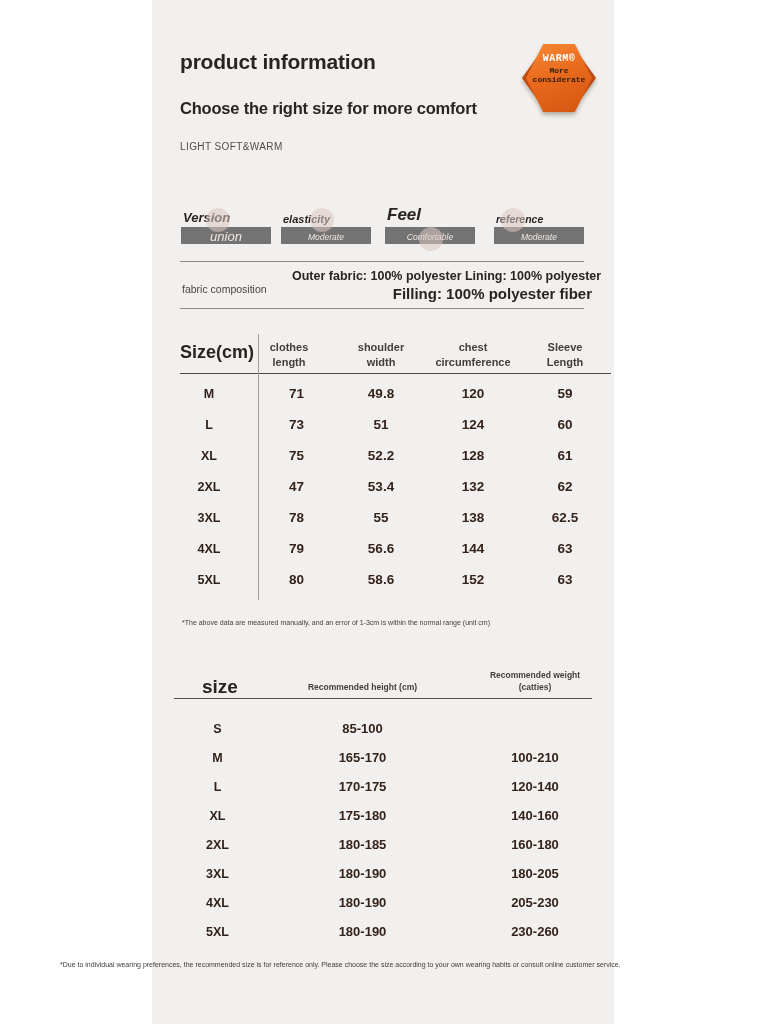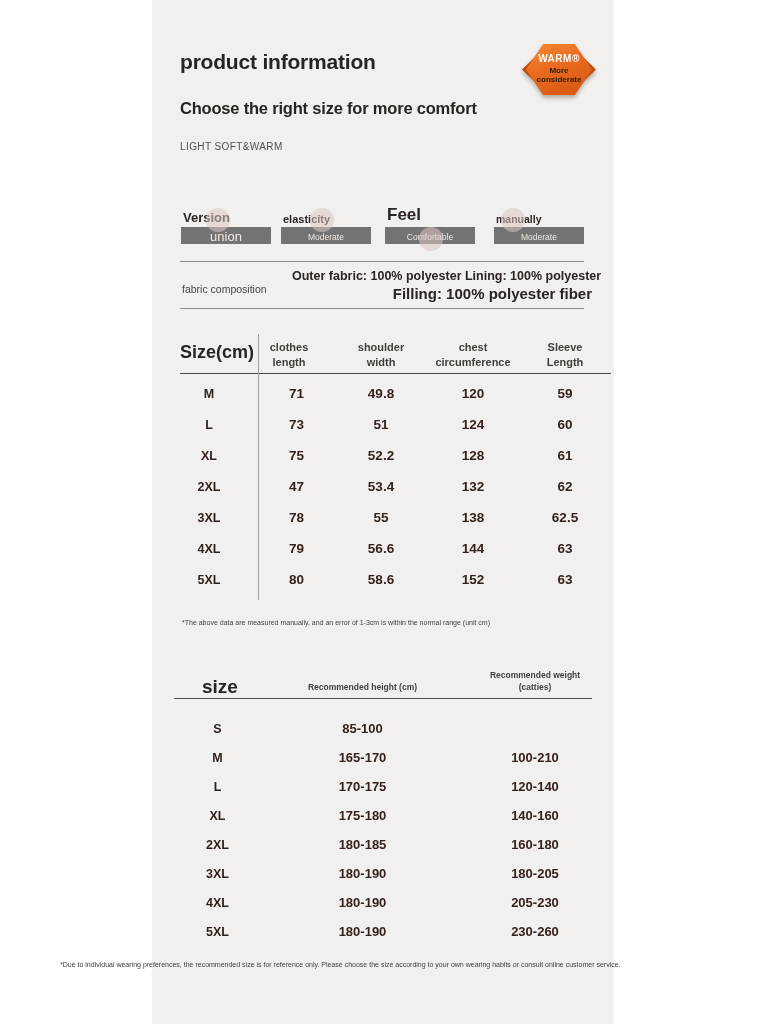--- a/index.html
+++ b/index.html
@@ -12,34 +12,34 @@
 
   
   .title    { position:absolute; left:28px; top:50px; font-size:21px; font-weight:700;
               color:#29241f; letter-spacing:-0.2px; }
   .subtitle { position:absolute; left:28px; top:99px; font-size:16.5px; font-weight:700;
               color:#29241f; letter-spacing:-0.2px; }
   .tagline  { position:absolute; left:28px; top:141px; font-size:10px; color:#524d48;
               letter-spacing:0.4px; }
 
   
-  .badge { position:absolute; left:374px; top:44px; width:66px; height:51px;
-           filter:drop-shadow(0 3px 2px rgba(70,45,20,0.35)); }
+  .badge { position:absolute; left:374px; top:44px; width:66px; height:68px;
+           filter:drop-shadow(0 3px 2px rgba(70,45,20,0.35));font-family:Liberation Mono, monospace; }
   .hex { clip-path:polygon(26% 0, 74% 0, 100% 50%, 74% 100%, 26% 100%, 0 50%); }
   .hex-back  { position:absolute; top:7px; bottom:7px; left:-4px; right:-4px; background:#bf4a10; }
   .hex-front { position:absolute; inset:0;
                background:linear-gradient(160deg,#f58a33 0%, #e96a1e 45%, #d4540f 100%); }
   .badge-text { position:absolute; inset:0; z-index:2; text-align:center; }
   .b1 { display:block; margin-top:9px; font-size:10px; font-weight:700; color:#ffffff; letter-spacing:0.5px; }
   .b2 { display:block; margin-top:2px; font-size:8px;  font-weight:700; color:#33200e; }
   .b3 { display:block; font-size:8px; font-weight:700; color:#33200e; }
 
   
   .attrs { position:absolute; left:28px; top:203px; width:412px; height:41px; }
-  .attr  { position:absolute; bottom:0; height:41px; width:90px; }
+  .attr  { position:absolute; bottom:0; height:41px; width:90px;font-style:italic; }
   .attr:nth-child(1){ left:1px; }
   .attr:nth-child(2){ left:101px; }
   .attr:nth-child(3){ left:205px; }
   .attr:nth-child(4){ left:314px; }
   .attr-label { position:absolute; bottom:19px; left:2px; color:#2b2420; font-weight:700; white-space:nowrap; }
   .attr:nth-child(1) .attr-label { font-size:13px; }
   .attr:nth-child(2) .attr-label { font-size:11px; }
   .attr:nth-child(3) .attr-label { font-size:17px; }
   .attr:nth-child(4) .attr-label { font-size:10.5px; }
   .attr-bar { position:absolute; bottom:0; left:0; right:0; height:17px; background:#737373;
@@ -132,21 +132,21 @@
           </div>
       </div>
       <div class="attr">
         <div class="attr-label">Feel</div>
         <div class="blob"></div>
         <div class="attr-bar">
             <span>Comfortable</span>
           </div>
       </div>
       <div class="attr">
-        <div class="attr-label">manually</div>
+        <div class="attr-label">reference</div>
         <div class="blob"></div>
         <div class="attr-bar">
             <span>Moderate</span>
           </div>
       </div>
     </div>
 
     <div class="hr1"></div>
     <div class="fabric-label">fabric composition</div>
     <div class="fabric-text">

